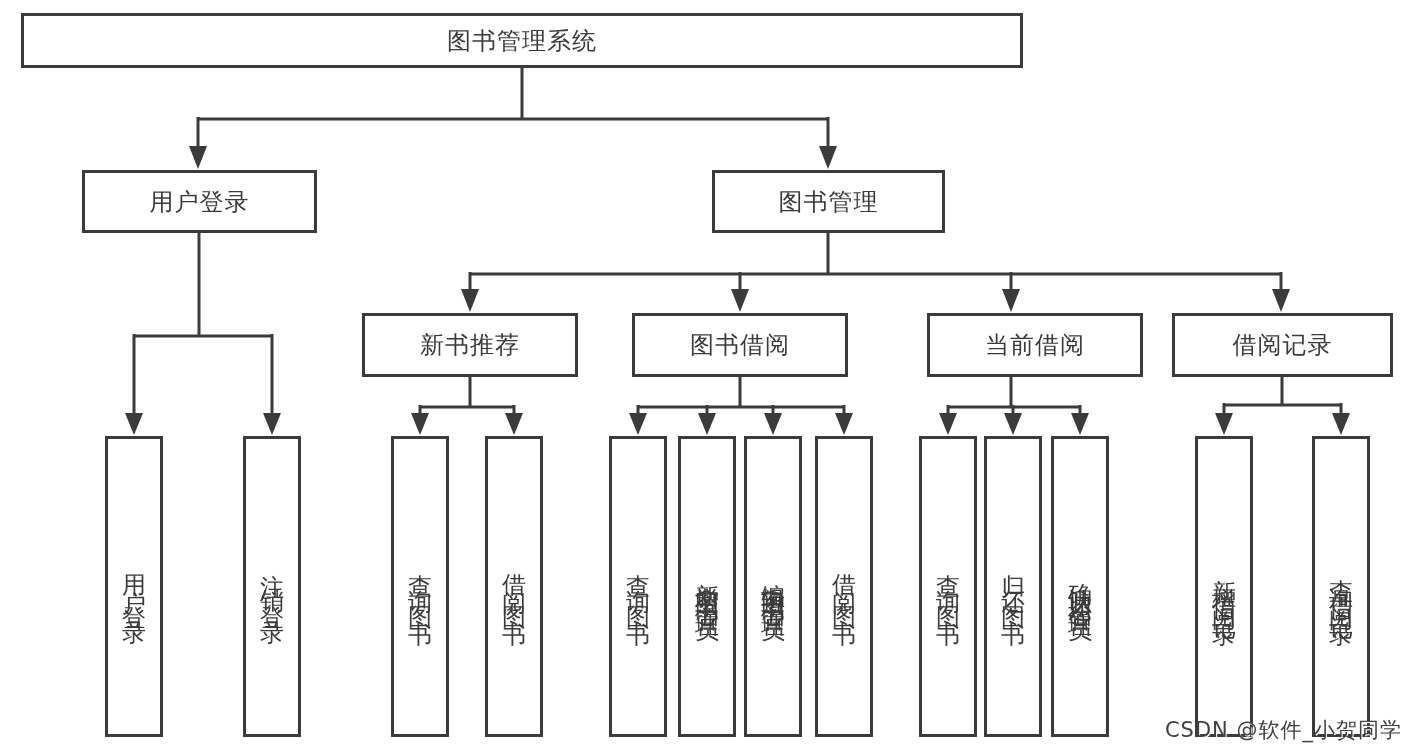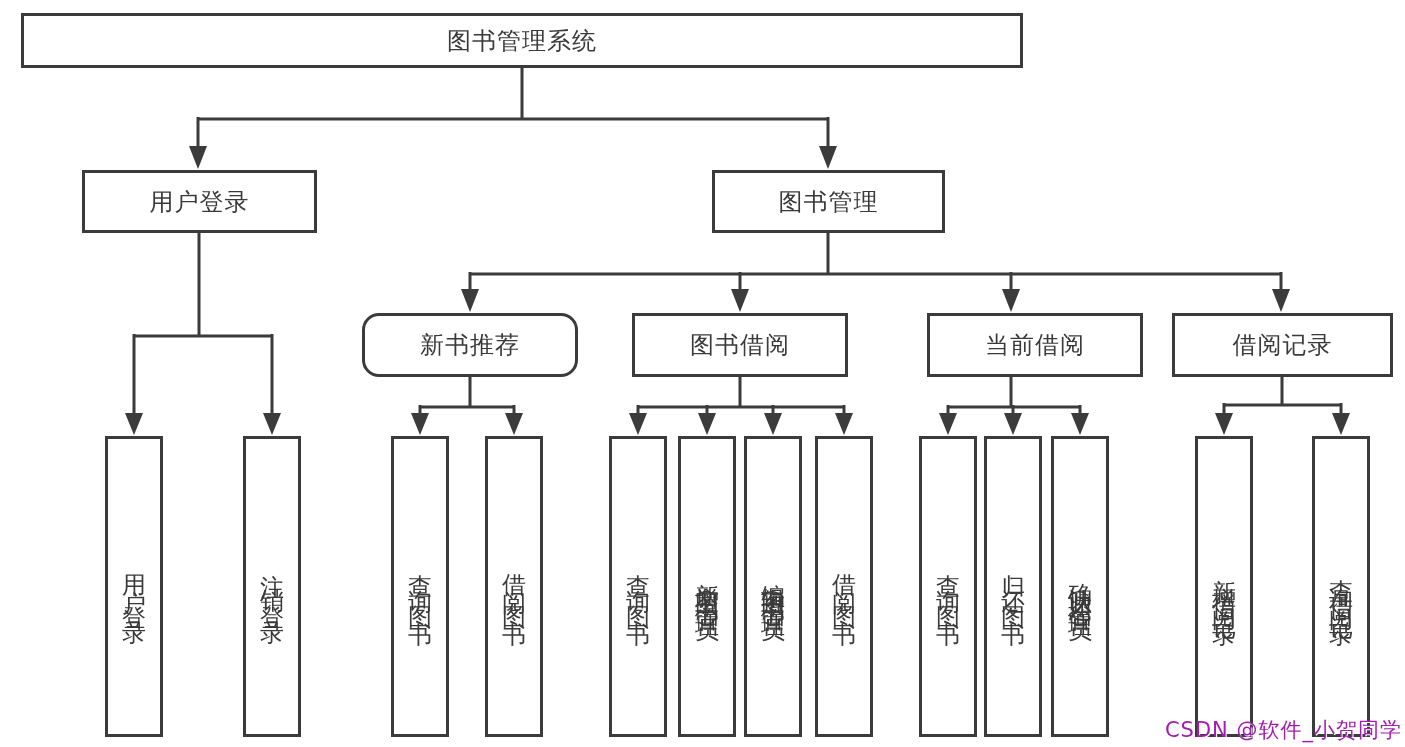--- a/index.html
+++ b/index.html
@@ -32,21 +32,21 @@
     justify-content: center;
     color: #3a3a3a;
     font-size: 24px;
     letter-spacing: 1px;
     white-space: nowrap;
   }
   .root  { left: 21px;  top: 13px;  width: 1002px; height: 55px; }
   .lvl2a { left: 82px;  top: 170px; width: 235px;  height: 63px; }
   .lvl2b { left: 712px; top: 170px; width: 233px;  height: 63px; text-align: right; }
   .lvl3  { top: 313px; height: 64px; width: 216px; }
-  .l3a { left: 362px; border-radius: 17px; }
+  .l3a { left: 362px; }
   .l3b { left: 632px; justify-content: center; }
   .l3c { left: 903px; margin-left: 24px; }
   .l3d { left: 1172px; width: 221px; }
   .leaf {
     top: 436px;
     height: 301px;
     width: 58px;
     letter-spacing: 0;
   }
   .leaf > span {
@@ -68,21 +68,21 @@
   .f9  { left: 919px; }
   .f10 { left: 984px; }
   .f11 { left: 1051px; }
   .f12 { left: 1195px; }
   .f13 { left: 1312px; }
   .watermark {
     position: absolute;
     right: 3px;
     top: 716px;
     font-size: 21px;
-    color: #a21caf;
+    color: #404040;
     letter-spacing: 1px;
     text-shadow: 1px 1px 0 #ffffff;
     white-space: nowrap;
   }
 </style>
 </head>
 <body>
 
 <div class="canvas">
 

